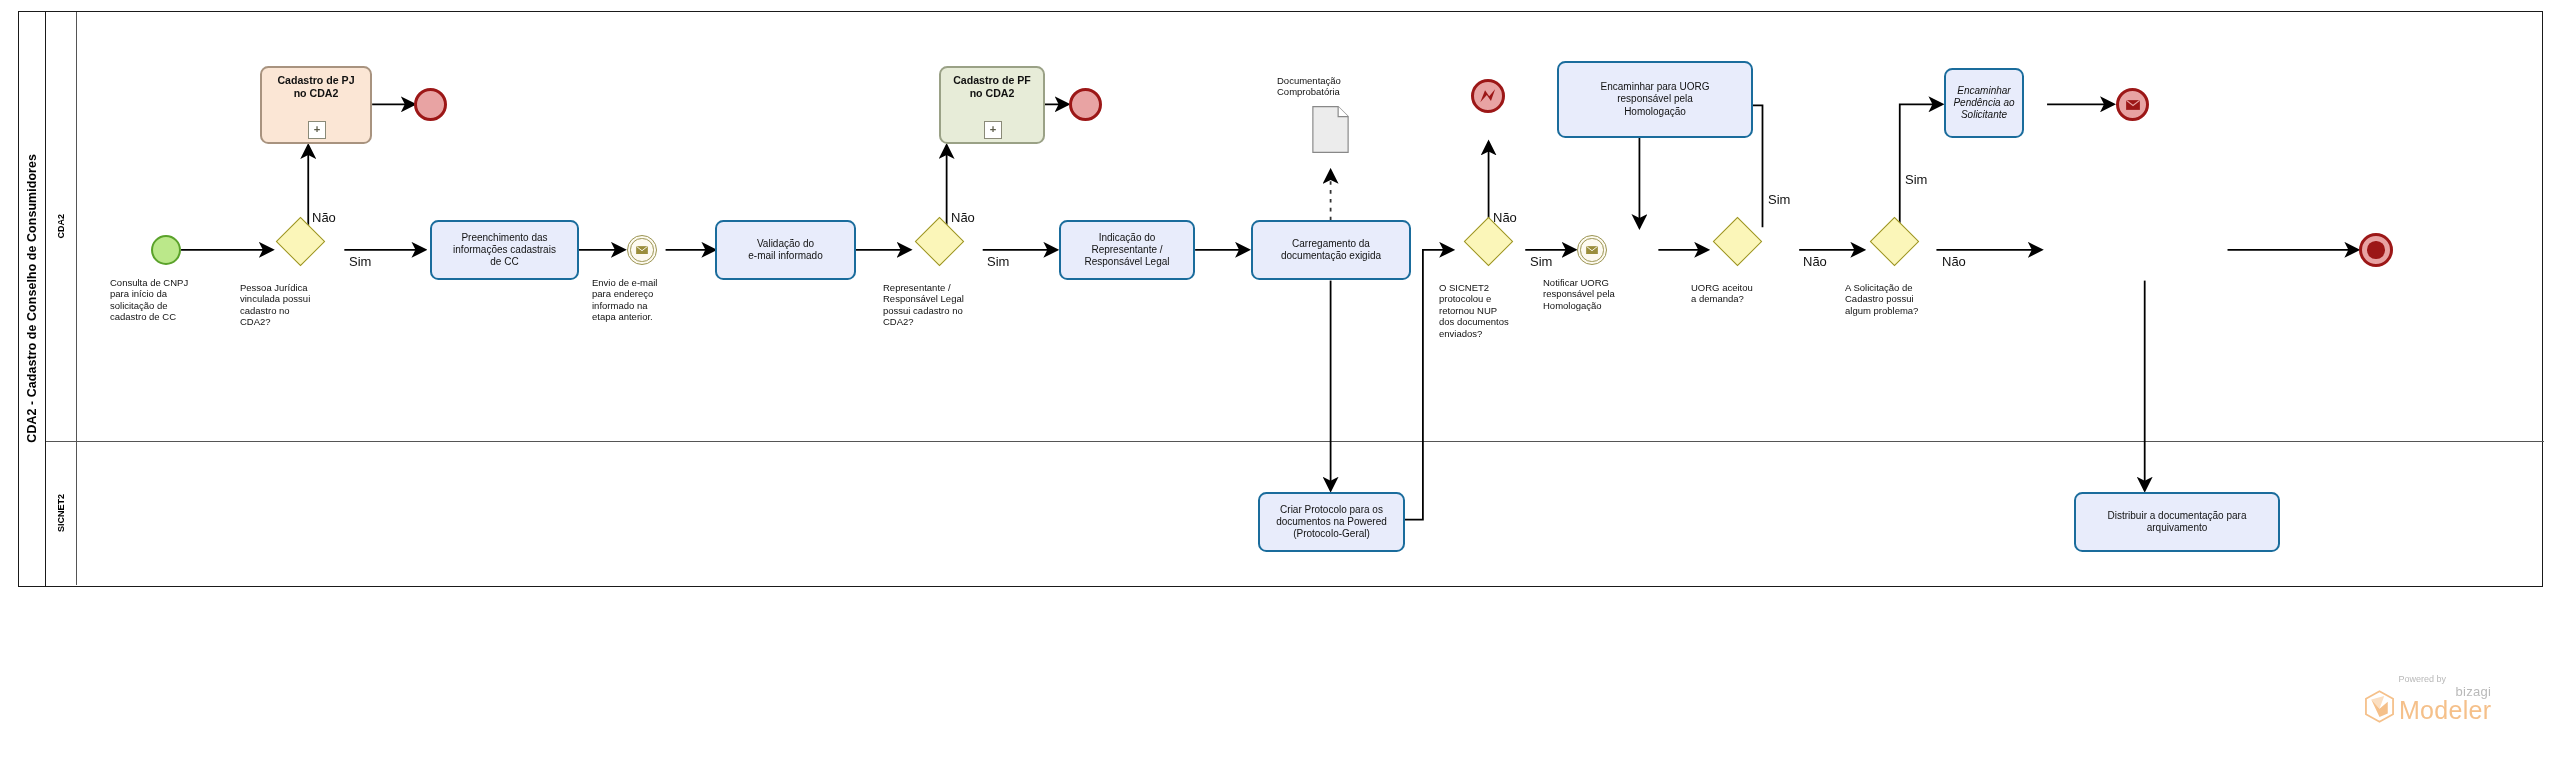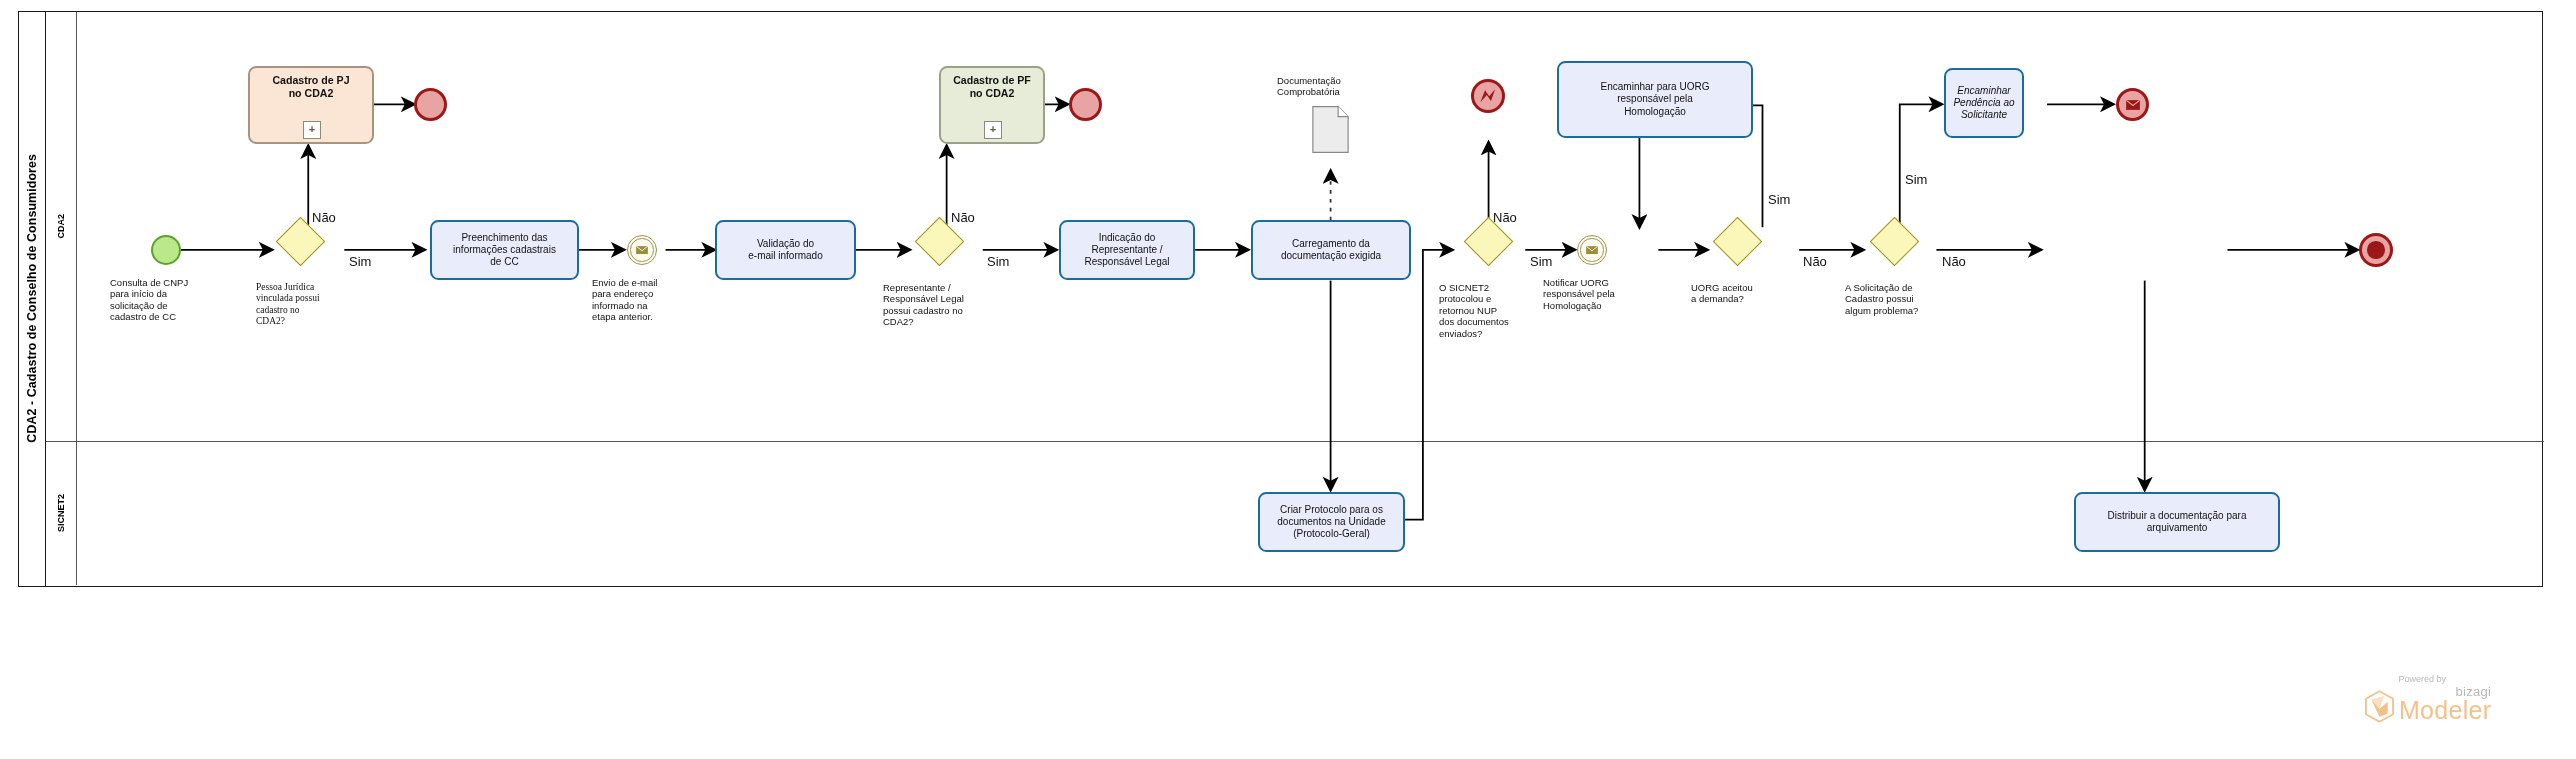--- a/index.html
+++ b/index.html
@@ -288,28 +288,28 @@
     </g>
   </svg>
 
   <div class="node ev ev-start" style="left:151px; top:235px; width:30px; height:30px;"></div>
   <div class="lbl" style="left:110px; top:277px; width:112px;">Consulta de CNPJ
 para início da
 solicitação de
 cadastro de CC</div>
 
   <div class="node gw" style="left:283px; top:224px; width:35px; height:35px;"></div>
-  <div class="lbl" style="left:256px; top:282px; width:106px;font-family:Liberation Serif, serif;">Pessoa Jurídica
+  <div class="lbl" style="left:240px; top:282px; width:106px;">Pessoa Jurídica
 vinculada possui
 cadastro no
 CDA2?</div>
   <div class="lbl-flow" style="left:312px; top:210px;">Não</div>
   <div class="lbl-flow" style="left:349px; top:254px;">Sim</div>
 
-  <div class="node subproc pj" style="left:248px; top:66px; width:126px; height:78px;">
+  <div class="node subproc pj" style="left:260px; top:66px; width:112px; height:78px;">
     <span style="white-space:pre-line;">Cadastro de PJ
 no CDA2</span>
     <span class="plus-marker">+</span>
   </div>
 
   <div class="node ev ev-end-plain" style="left:414px; top:88px; width:33px; height:33px;"></div>
 
   <div class="node task" style="left:430px; top:220px; width:149px; height:60px;">
     <span style="white-space:pre-line;">Preenchimento das
 informações cadastrais
@@ -421,21 +421,21 @@
       <rect x="0.5" y="0.5" width="23" height="16" fill="#9c1717" stroke="#9c1717"></rect>
       <path d="M0.5,0.5 L12,9.5 L23.5,0.5" fill="none" stroke="#e8a3a3" stroke-width="2"></path>
     </svg>
   </div>
 
 
   <div class="node ev-terminate ev" style="left:2359px; top:233px; width:34px; height:34px;"></div>
 
   <div class="node task" style="left:1258px; top:492px; width:147px; height:60px;">
     <span style="white-space:pre-line;">Criar Protocolo para os
-documentos na Unidade
+documentos na Powered
 (Protocolo-Geral)</span>
   </div>
 
   <div class="node task" style="left:2042px; top:492px; width:206px; height:60px;margin-left:32px;">
     <span style="white-space:pre-line;">Distribuir a documentação para
 arquivamento</span>
   </div>
 
   <div class="wm">
     <div class="wm-top">Powered by</div>

